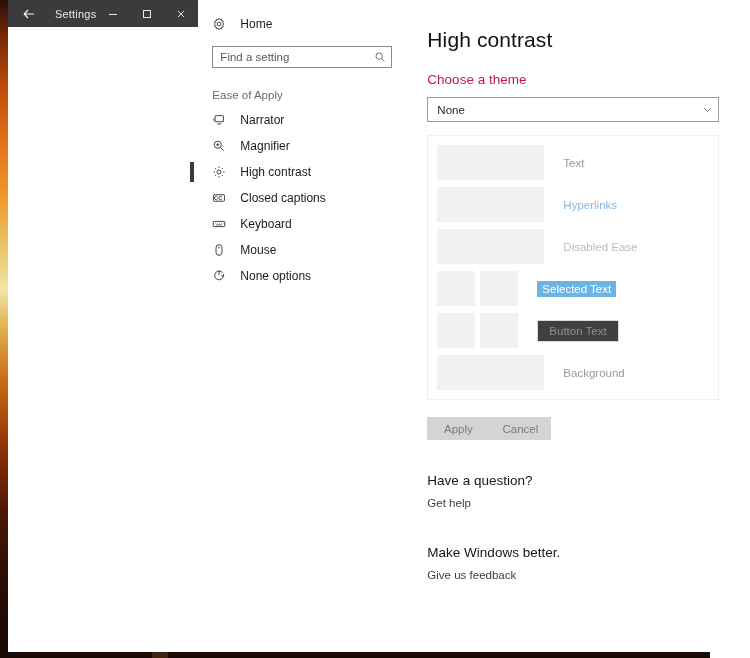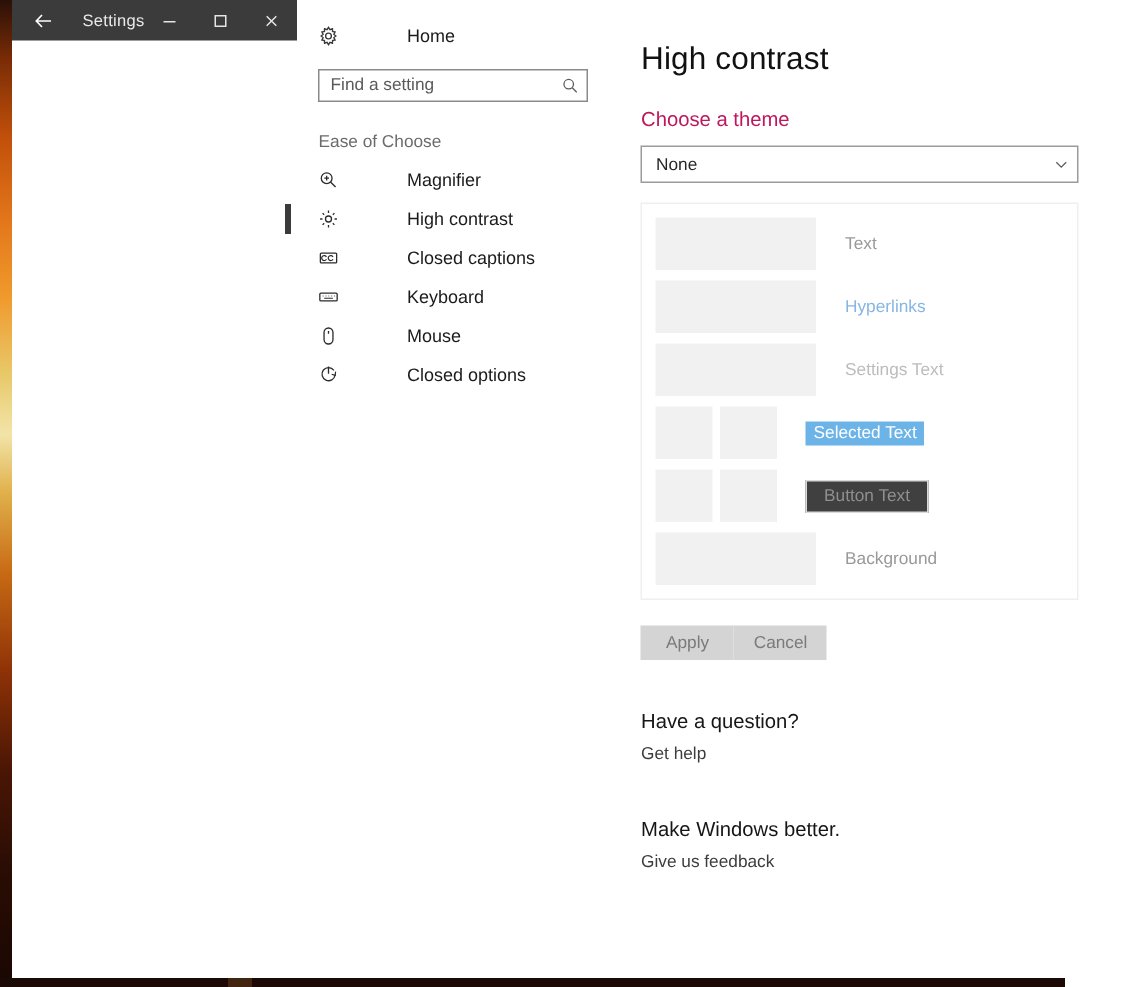--- a/index.html
+++ b/index.html
@@ -113,21 +113,20 @@
     background: #ffffff;
     padding-top: 11px;
     position: relative;
   }
   .nav-row {
     display: flex;
     align-items: center;
     height: 26px;
     padding-left: 14px;
     position: relative;
-    gap: 31px;
   }
   .nav-ico {
     width: 22px;
     flex: none;
     display: flex;
     align-items: center;
     justify-content: flex-start;
     color: #2b2b2b;
   }
   .nav-ico svg { display: block; }
@@ -360,22 +359,32 @@
         <div id="search-wrap">
           <input id="search-input" type="text" placeholder="Find a setting" style="">
           <span id="search-ico">
             <svg width="12" height="12" viewBox="0 0 14 14" fill="none" stroke="#5a5a5a" stroke-width="1">
               <circle cx="6" cy="6" r="3.7"></circle>
               <path d="M8.8 8.8 L12.2 12.2"></path>
             </svg>
           </span>
         </div>
 
-        <div id="group-title">Ease of Choose</div>
-
+        <div id="group-title">Ease of Apply</div>
+
+        <div class="nav-row">
+          <span class="nav-ico">
+            <svg width="14" height="14" viewBox="0 0 16 16" fill="none" stroke="#2b2b2b" stroke-width="1">
+              <rect x="3.5" y="3" width="9.5" height="7" rx=".6"></rect>
+              <path d="M6 12.6 H10.5"></path>
+              <path d="M3 6.2 C1.6 6.8 1.6 8.6 3 9.2"></path>
+            </svg>
+          </span>
+          <span class="nav-label">Narrator</span>
+        </div>
 
         <div class="nav-row">
           <span class="nav-ico">
             <svg width="14" height="14" viewBox="0 0 16 16" fill="none" stroke="#2b2b2b" stroke-width="1">
               <circle cx="6.6" cy="6.6" r="4.1"></circle>
               <path d="M9.7 9.7 L13.4 13.4"></path>
               <path d="M6.6 4.8 V8.4 M4.8 6.6 H8.4"></path>
             </svg>
           </span>
           <span class="nav-label">Magnifier</span>
@@ -427,21 +436,21 @@
         </div>
 
         <div class="nav-row">
           <span class="nav-ico">
             <svg width="14" height="14" viewBox="0 0 16 16" fill="none" stroke="#2b2b2b" stroke-width="1">
               <path d="M12.1 4.4 A5 5 0 1 0 13 8"></path>
               <path d="M8 1.6 V7"></path>
               <path d="M13.4 5.4 L13.1 8.3 L10.4 7.4" stroke-width=".9"></path>
             </svg>
           </span>
-          <span class="nav-label">Closed options</span>
+          <span class="nav-label">None options</span>
         </div>
 
       </div>
 
       <div id="main">
 
         <h1 id="page-title">High contrast</h1>
 
         <div id="theme-label">Choose a theme</div>
 
@@ -461,21 +470,21 @@
             <div class="plabel">Text</div>
           </div>
 
           <div class="prow">
             <div class="sw sw-wide"></div>
             <div class="plabel link">Hyperlinks</div>
           </div>
 
           <div class="prow">
             <div class="sw sw-wide"></div>
-            <div class="plabel disabled">Settings Text</div>
+            <div class="plabel disabled">Disabled Ease</div>
           </div>
 
           <div class="prow">
             <div class="sw sw-half"></div>
             <div class="sw-gap"></div>
             <div class="sw sw-half"></div>
             <div class="plabel selected">Selected Text</div>
           </div>
 
           <div class="prow">

